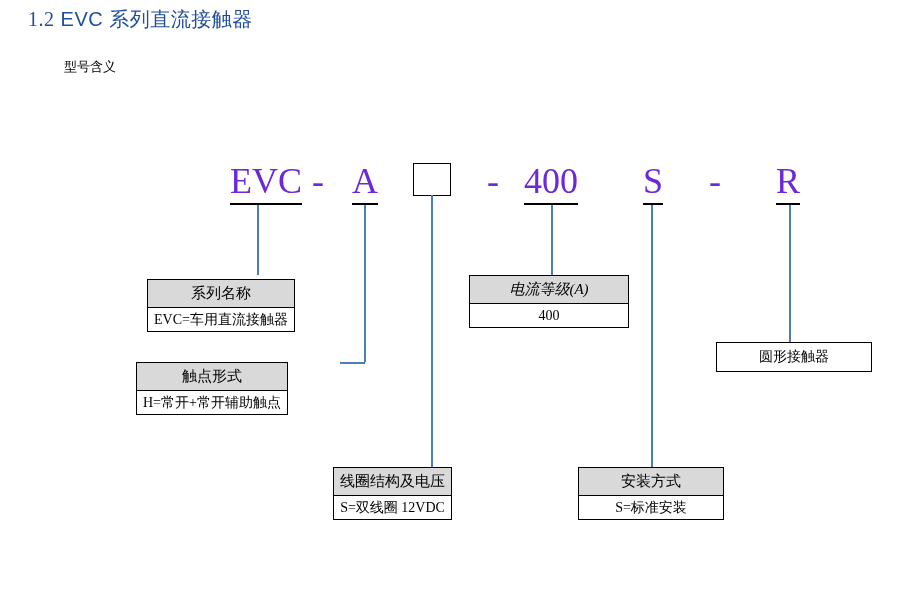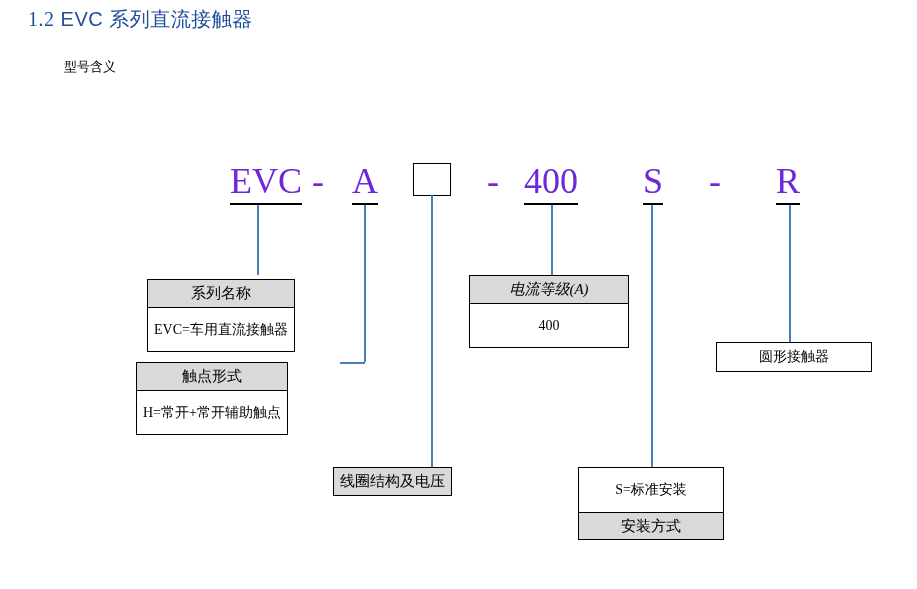--- a/index.html
+++ b/index.html
@@ -68,21 +68,21 @@
   .tbl {
     position: absolute;
     border-collapse: collapse;
     background: #fff;
   }
   .tbl td {
     border: 1px solid #000;
     font-family: "Liberation Serif", serif;
     font-size: 14px;
     text-align: center;
-    padding: 13px 6px;
+    padding: 3px 6px;
     white-space: nowrap;
     line-height: 1.25;
   }
   .tbl td.head {
     background: #d9d9d9;
     font-size: 15px;
     padding: 4px 6px;
   }
 </style>
 </head>
@@ -138,41 +138,44 @@
         <td>H=常开+常开辅助触点</td>
       </tr>
 </tbody>
   </table>
 
 <table class="tbl" style="left:333px; top:467px;">
   <tbody>
       <tr>
         <td class="head">线圈结构及电压</td>
       </tr>
+  <tr>
+        <td>S=双线圈 12VDC</td>
+      </tr>
 </tbody>
   </table>
 
 <table class="tbl" style="left:469px; top:275px;">
   <tbody>
       <tr>
         <td class="head" style="width:146px;font-style:italic;">电流等级(A)</td>
       </tr>
   <tr>
         <td>400</td>
       </tr>
 </tbody>
   </table>
 
 <table class="tbl" style="left:578px; top:467px;">
   <tbody>
       <tr>
-        <td>S=标准安装</td>
+        <td class="head" style="width:132px;">安装方式</td>
       </tr>
   <tr>
-        <td class="head" style="width:132px;">安装方式</td>
+        <td>S=标准安装</td>
       </tr>
 </tbody>
   </table>
 
 <table class="tbl" style="left:716px; top:342px;padding-left:24px;">
   <tbody>
       <tr>
         <td style="width:142px; padding:5px 6px;">圆形接触器</td>
       </tr>
 </tbody>

